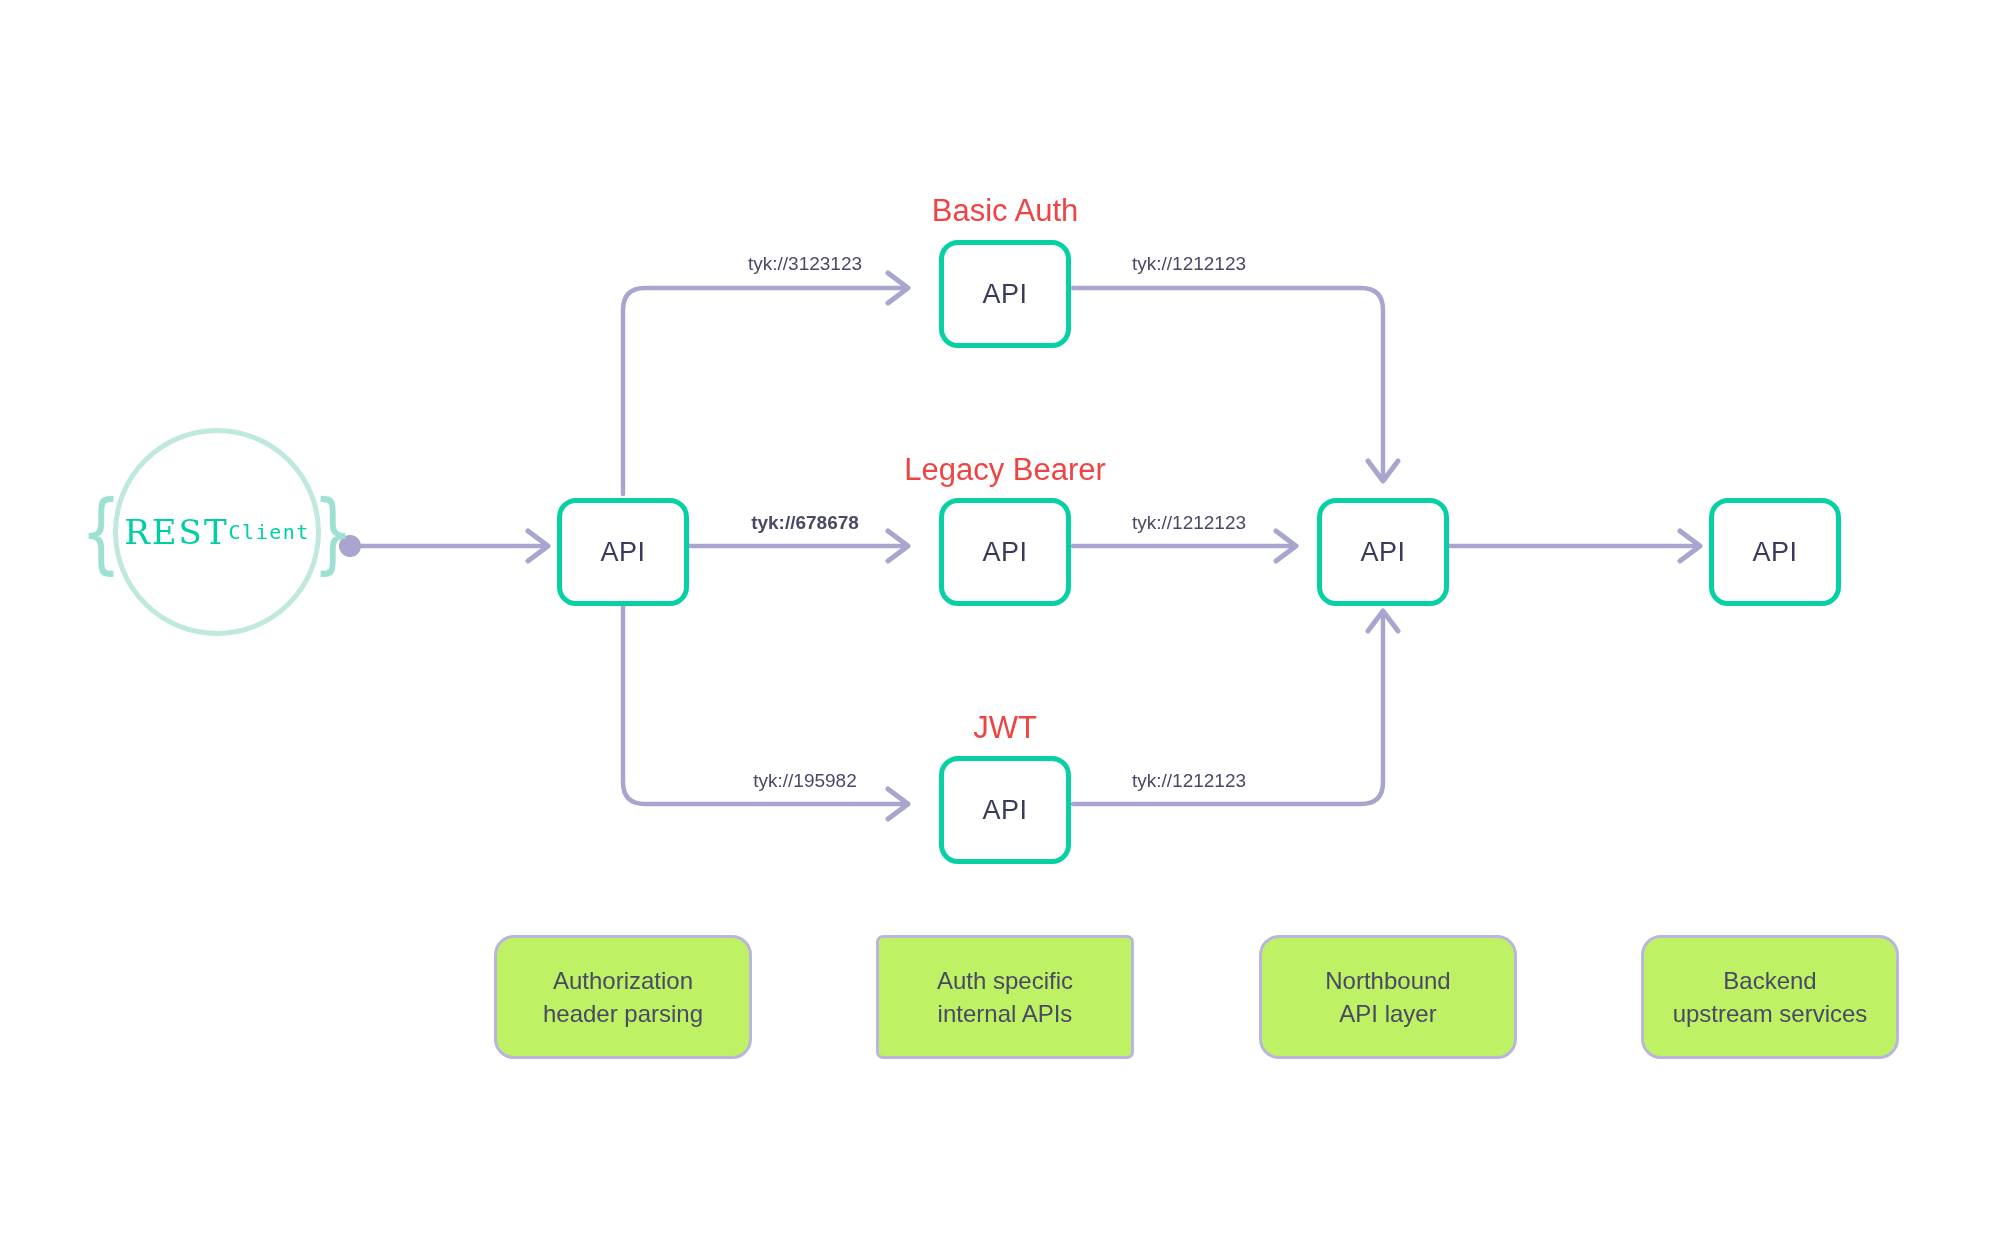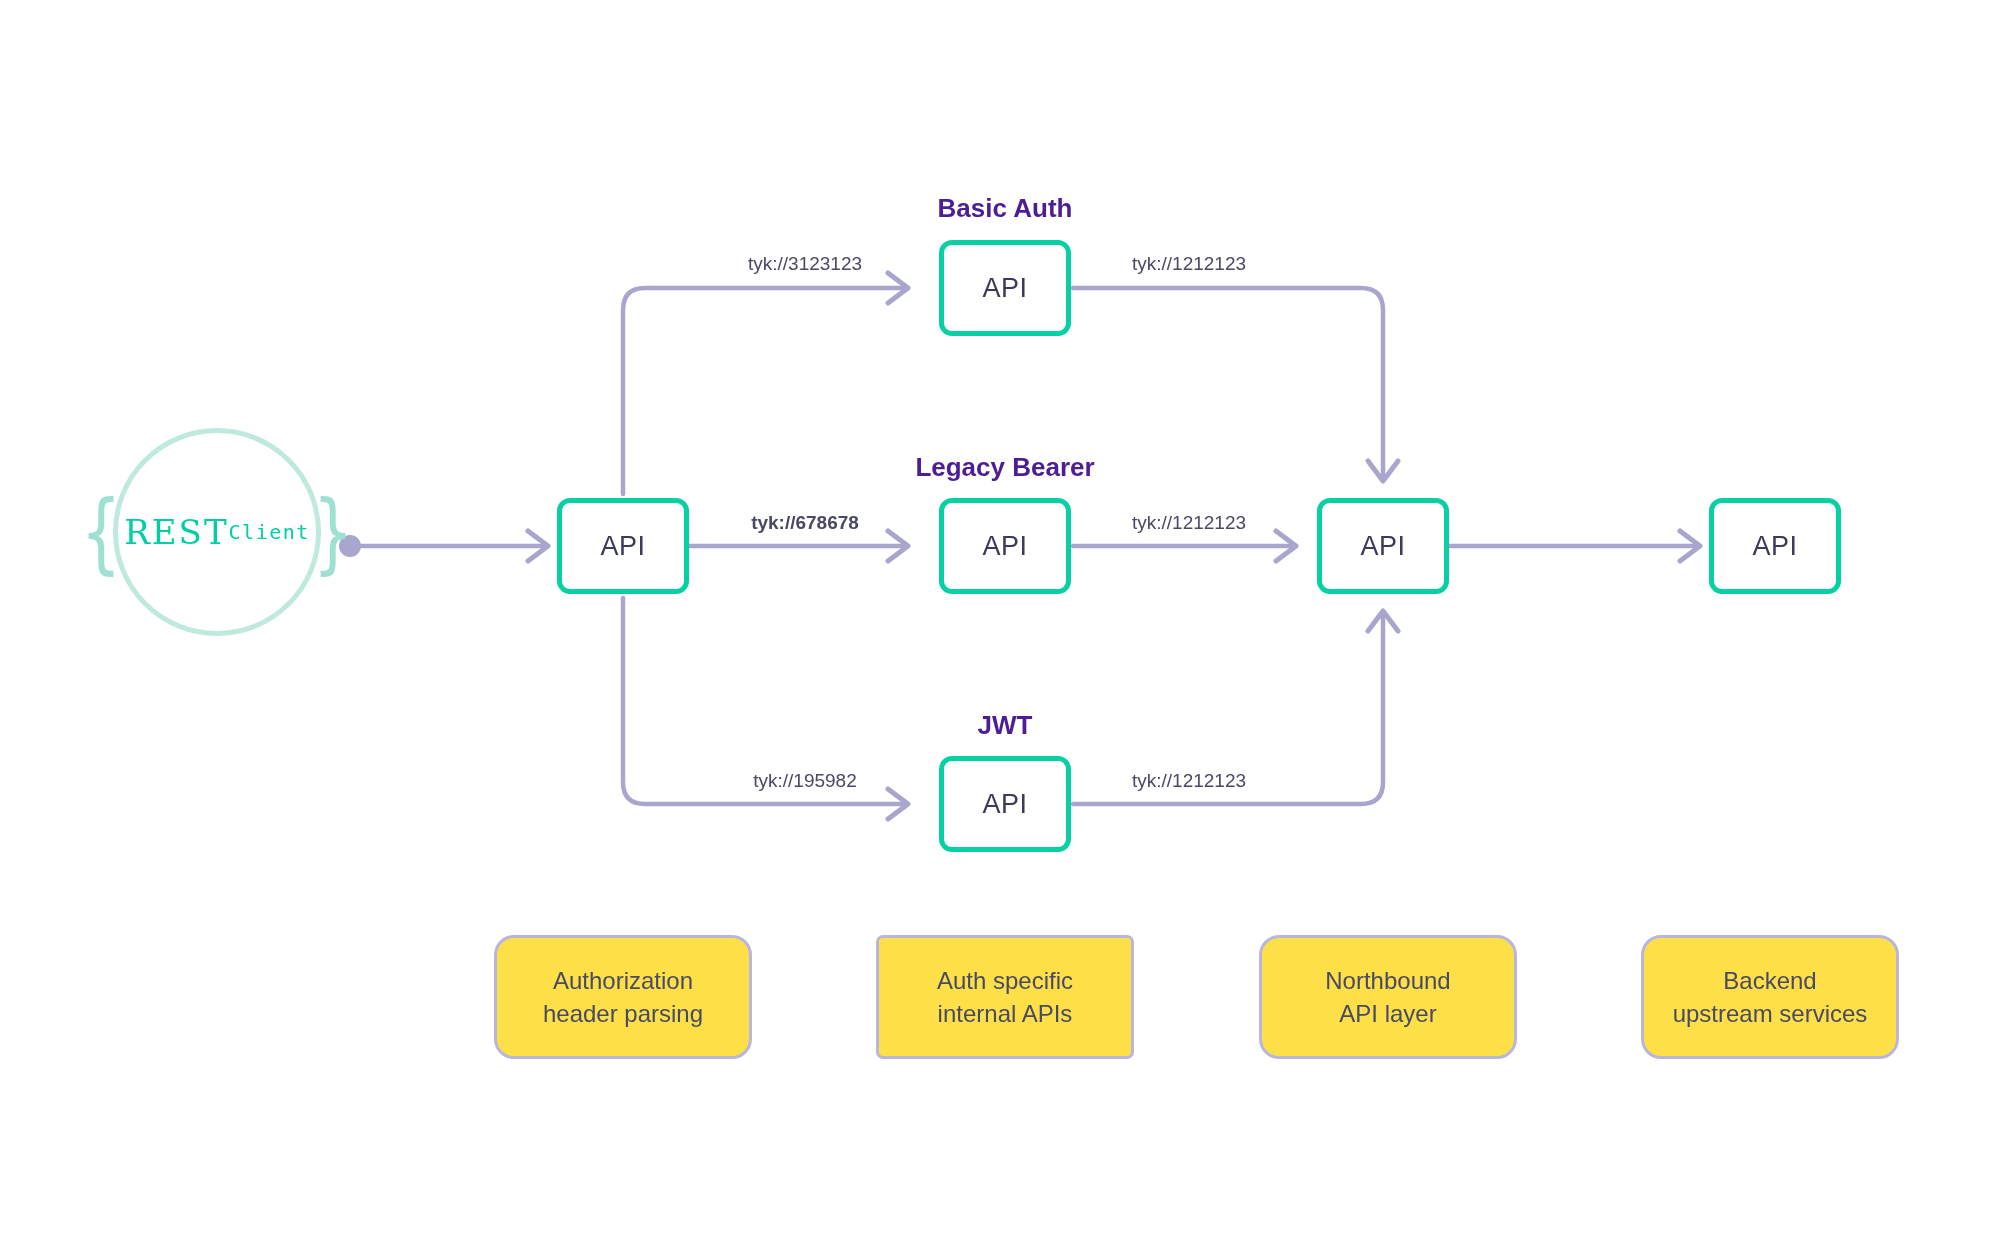--- a/index.html
+++ b/index.html
@@ -74,40 +74,40 @@
     font-size: 20px;
     letter-spacing: 1.5px;
     color: #00CFA4;
     font-weight: 400;
   }
 
   
   .api-node {
     position: absolute;
     width: 132px;
-    height: 96px;
+    height: 108px;
     box-sizing: border-box;
     border: 5px solid #07D0A4;
-    border-radius: 13px;
+    border-radius: 19px;
     background: #ffffff;
     display: flex;
     align-items: center;
     justify-content: center;
     color: #3B3A5A;
     font-size: 27px;
     font-family: "Liberation Sans", sans-serif;
     letter-spacing: 0.5px;
   }
 
   
   .row-title {
     position: absolute;
-    color: #4c1d95;
-    font-size: 26px;
-    font-weight: bold;
+    color: #ef4444;
+    font-size: 31px;
+    font-weight: normal;
     white-space: nowrap;
     text-align: center;
     transform: translateX(-50%);
   }
 
   
   .edge-label {
     position: absolute;
     color: #4A4965;
     font-size: 19px;
@@ -118,21 +118,21 @@
   }
 
   
   .legend-box {
     position: absolute;
     width: 258px;
     height: 124px;
     box-sizing: border-box;
     border: 3px solid #B9B6DE;
     border-radius: 20px;
-    background: #fde047;
+    background: #bef264;
     display: flex;
     align-items: center;
     justify-content: center;
     text-align: center;
     color: #4A4965;
     font-size: 24px;
     line-height: 1.38;
     padding: 0 10px;
   }
 </style>

